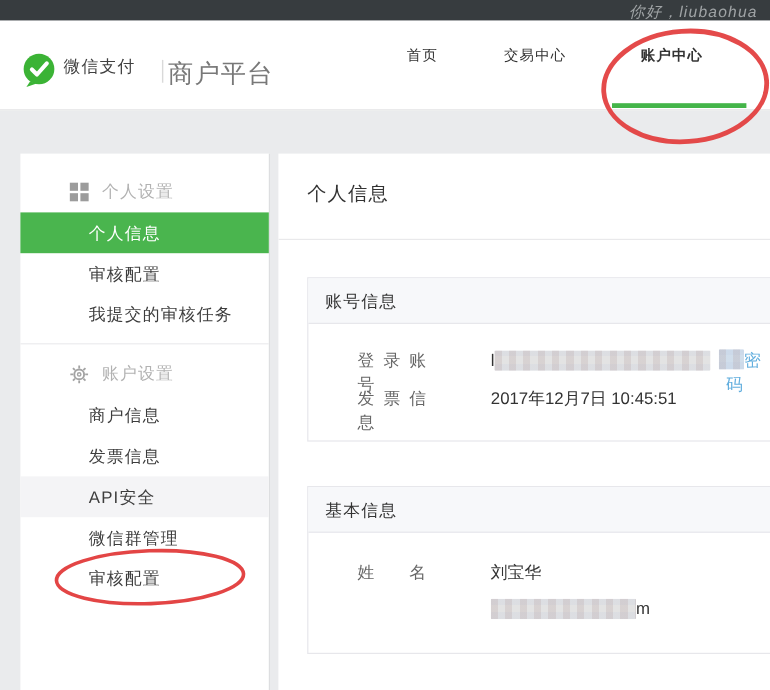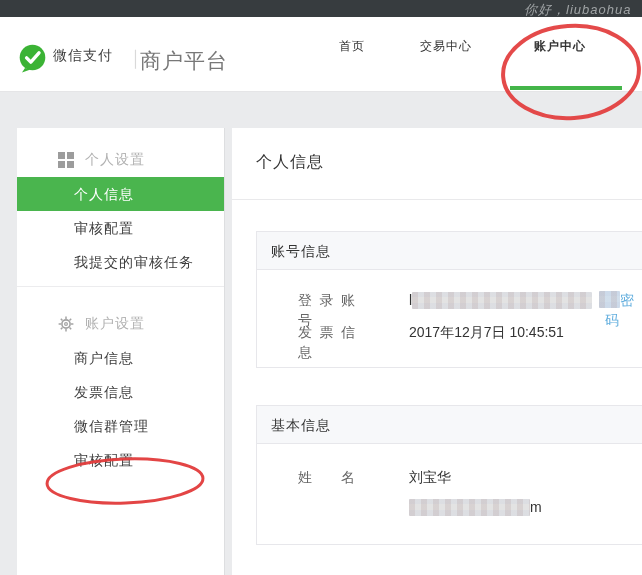--- a/index.html
+++ b/index.html
@@ -33,21 +33,21 @@
   .side-group-header { display:flex; align-items:center; height:34px; margin-top:15px; padding-left:41px; }
   .side-group-header .gicon { width:16px; height:16px; margin-right:11px; flex:0 0 auto; }
   .side-group-header .glabel { font-size:14px; color:#b2b2b2; letter-spacing:1px; }
   .side-item {
     height:34px; line-height:34px; padding-left:57px; font-size:14px; color:#3d3d3d;
     letter-spacing:1px; cursor:pointer; white-space:nowrap;
   }
   .side-item.selected { background:#4ab54e; color:#fff; }
   .side-item.highlight { background:#f4f4f6; }
   .side-divider { border-top:1px solid #ececee; margin-top:7px; }
-  .side-group-header.second { margin-top:20px; }
+  .side-group-header.second { margin-top:8px; }
   
   .main { position:absolute; left:232px; top:128px; right:0; bottom:0; background:#fff; overflow:hidden; z-index:2; }
   .page-title { position:absolute; left:24px; top:24px; font-size:16px; color:#333; letter-spacing:1px; }
   .title-divider { position:absolute; left:0; right:0; top:71px; border-top:1px solid #e9e9eb; }
   .section { position:absolute; left:24px; right:-3px; border:1px solid #e7e7eb; background:#fff; }
   .section-1 { top:103px; height:137px; }
   .section-2 { top:277px; height:140px; }
   .section-head {
     height:38px; line-height:38px; background:#f7f8fa; border-bottom:1px solid #e7e7eb;
     padding-left:14px; font-size:14px; color:#333; letter-spacing:1px;
@@ -138,20 +138,21 @@
             <line x1="11.5" y1="4.5" x2="13.2" y2="2.8"></line>
         </g>
         <circle cx="8" cy="8" r="4.1" fill="none" stroke="#a3a3a3" stroke-width="1.6"></circle>
         <circle cx="8" cy="8" r="1.4" fill="none" stroke="#a3a3a3" stroke-width="1.2"></circle>
       </svg>
     </span>
     <span class="glabel">账户设置</span>
   </div>
   <div class="side-item">商户信息</div>
   <div class="side-item">发票信息</div>
+  <div class="side-item highlight">API安全</div>
   <div class="side-item">微信群管理</div>
   <div class="side-item">审核配置</div>
 </div>
 
 <div class="main">
   <div class="page-title">个人信息</div>
   <div class="title-divider"></div>
 
   <div class="section section-1">
     <div class="section-head">账号信息</div>

